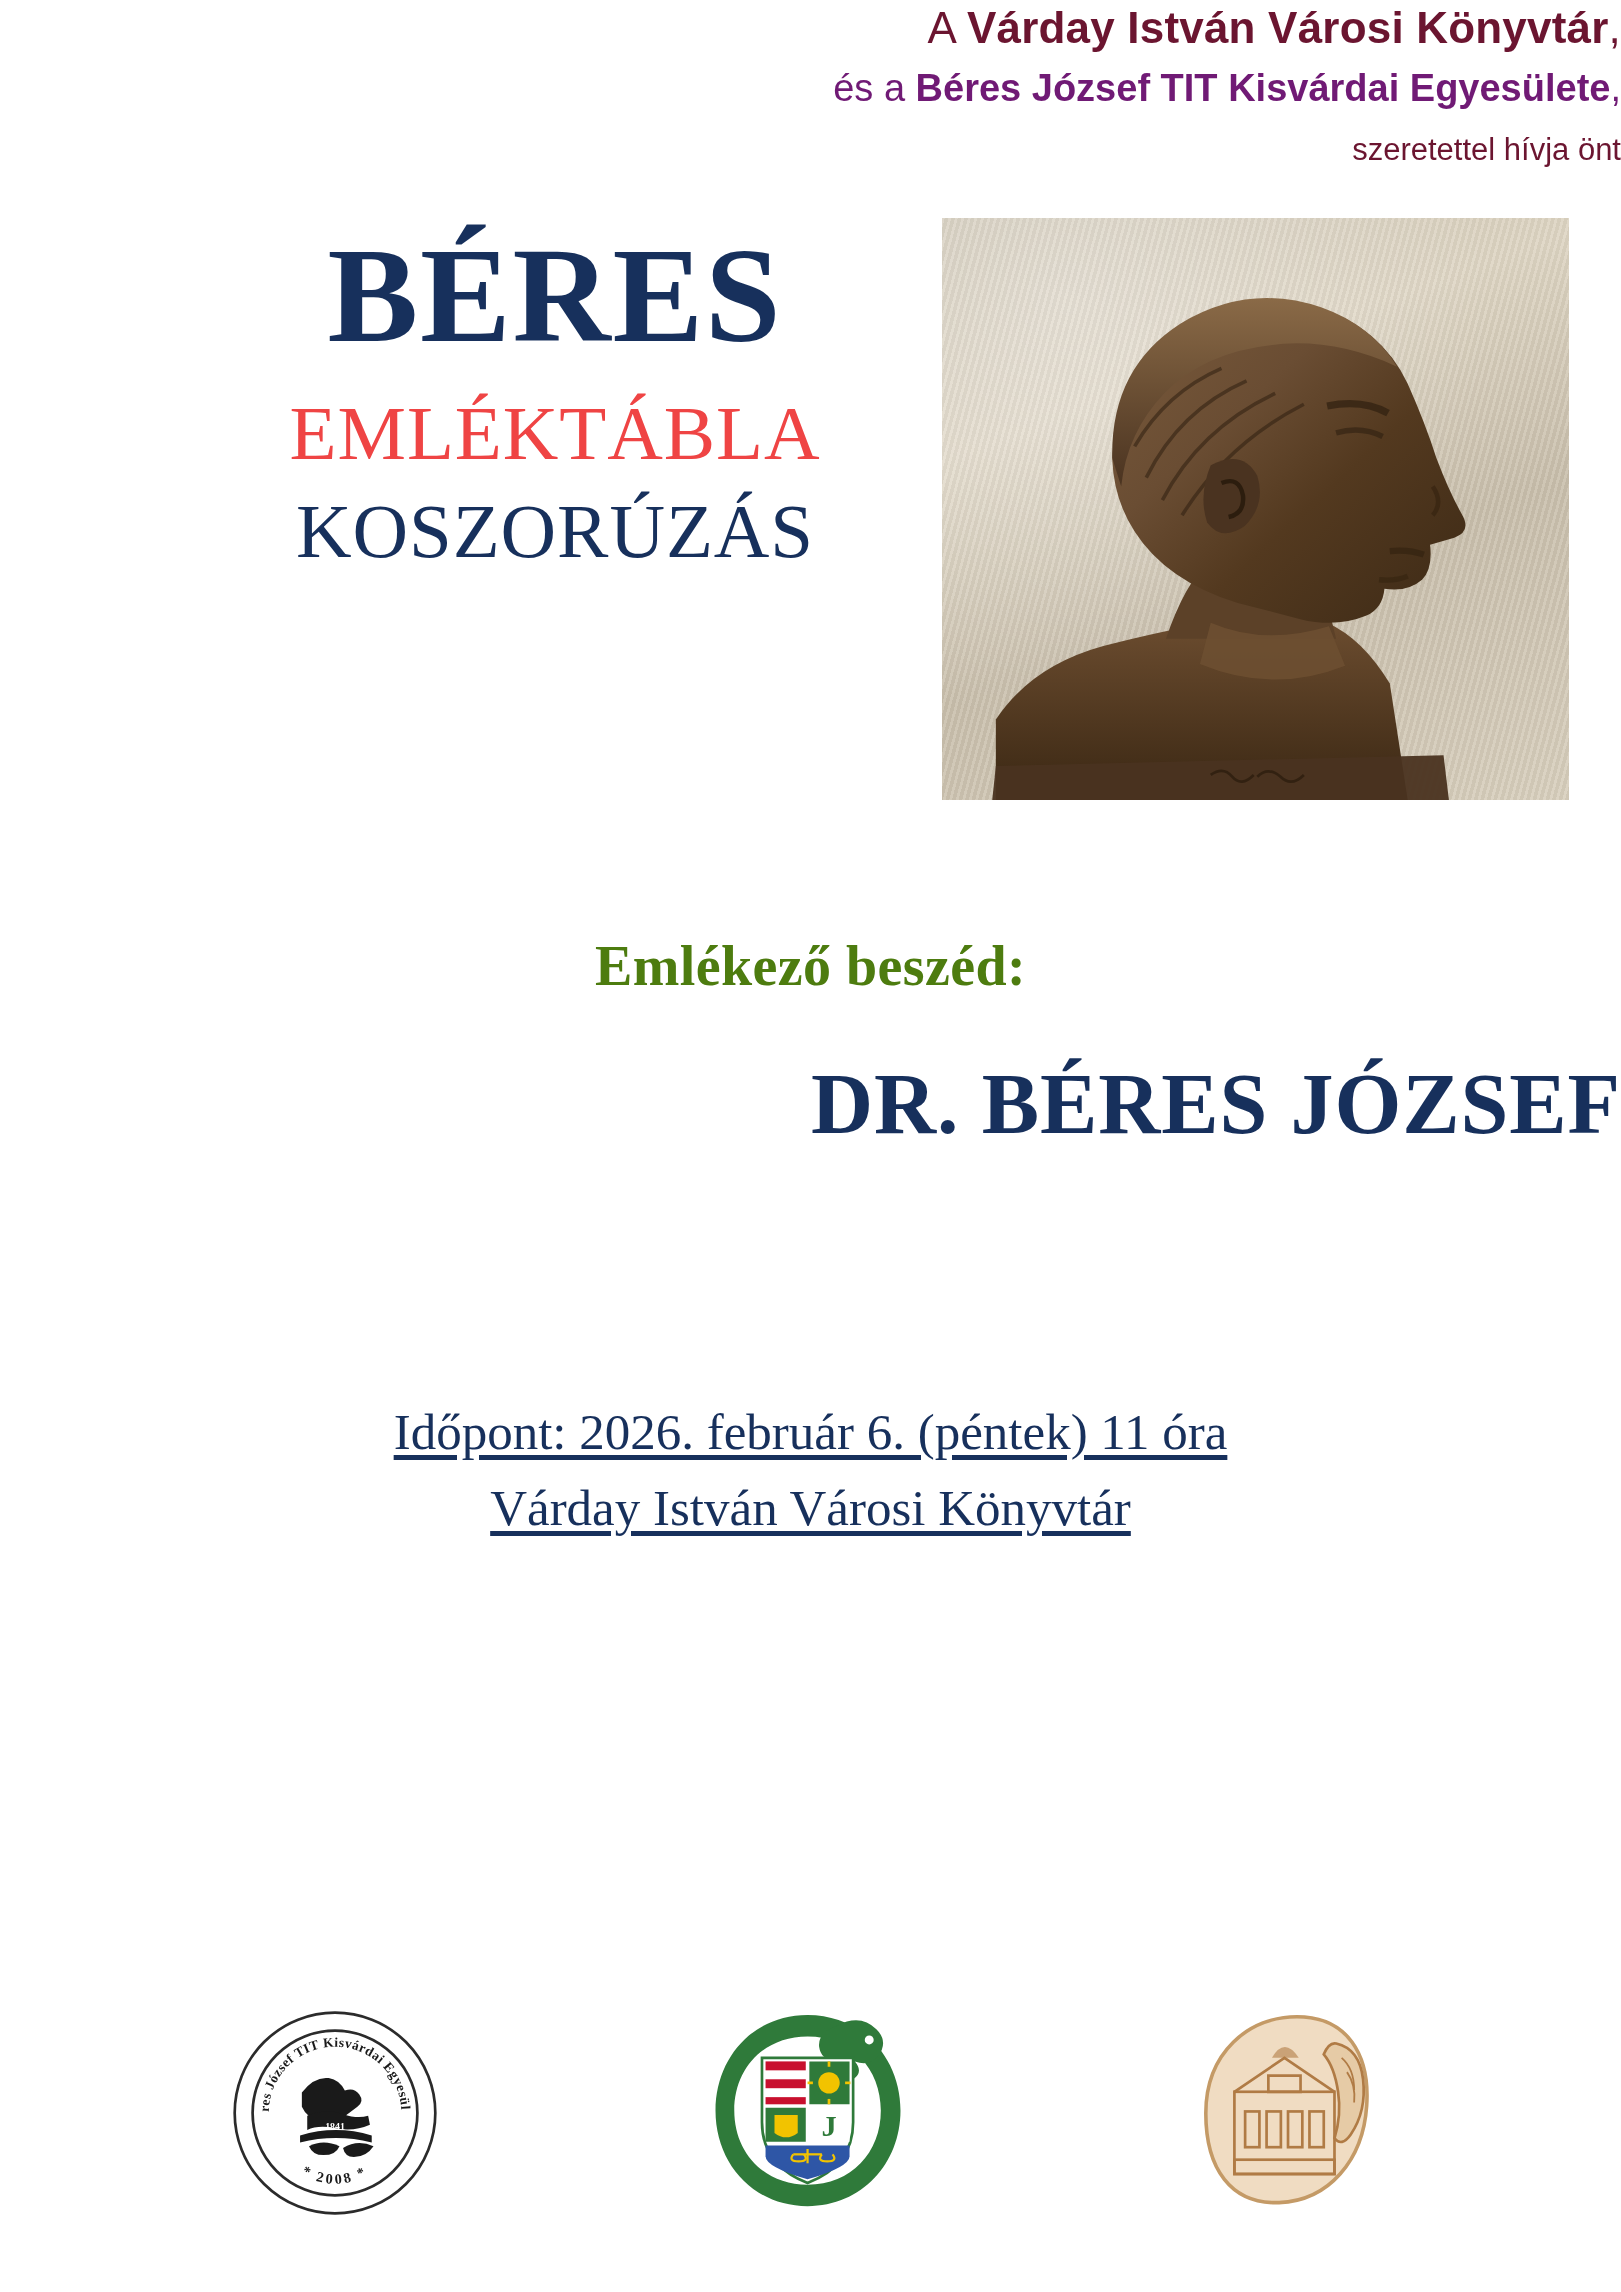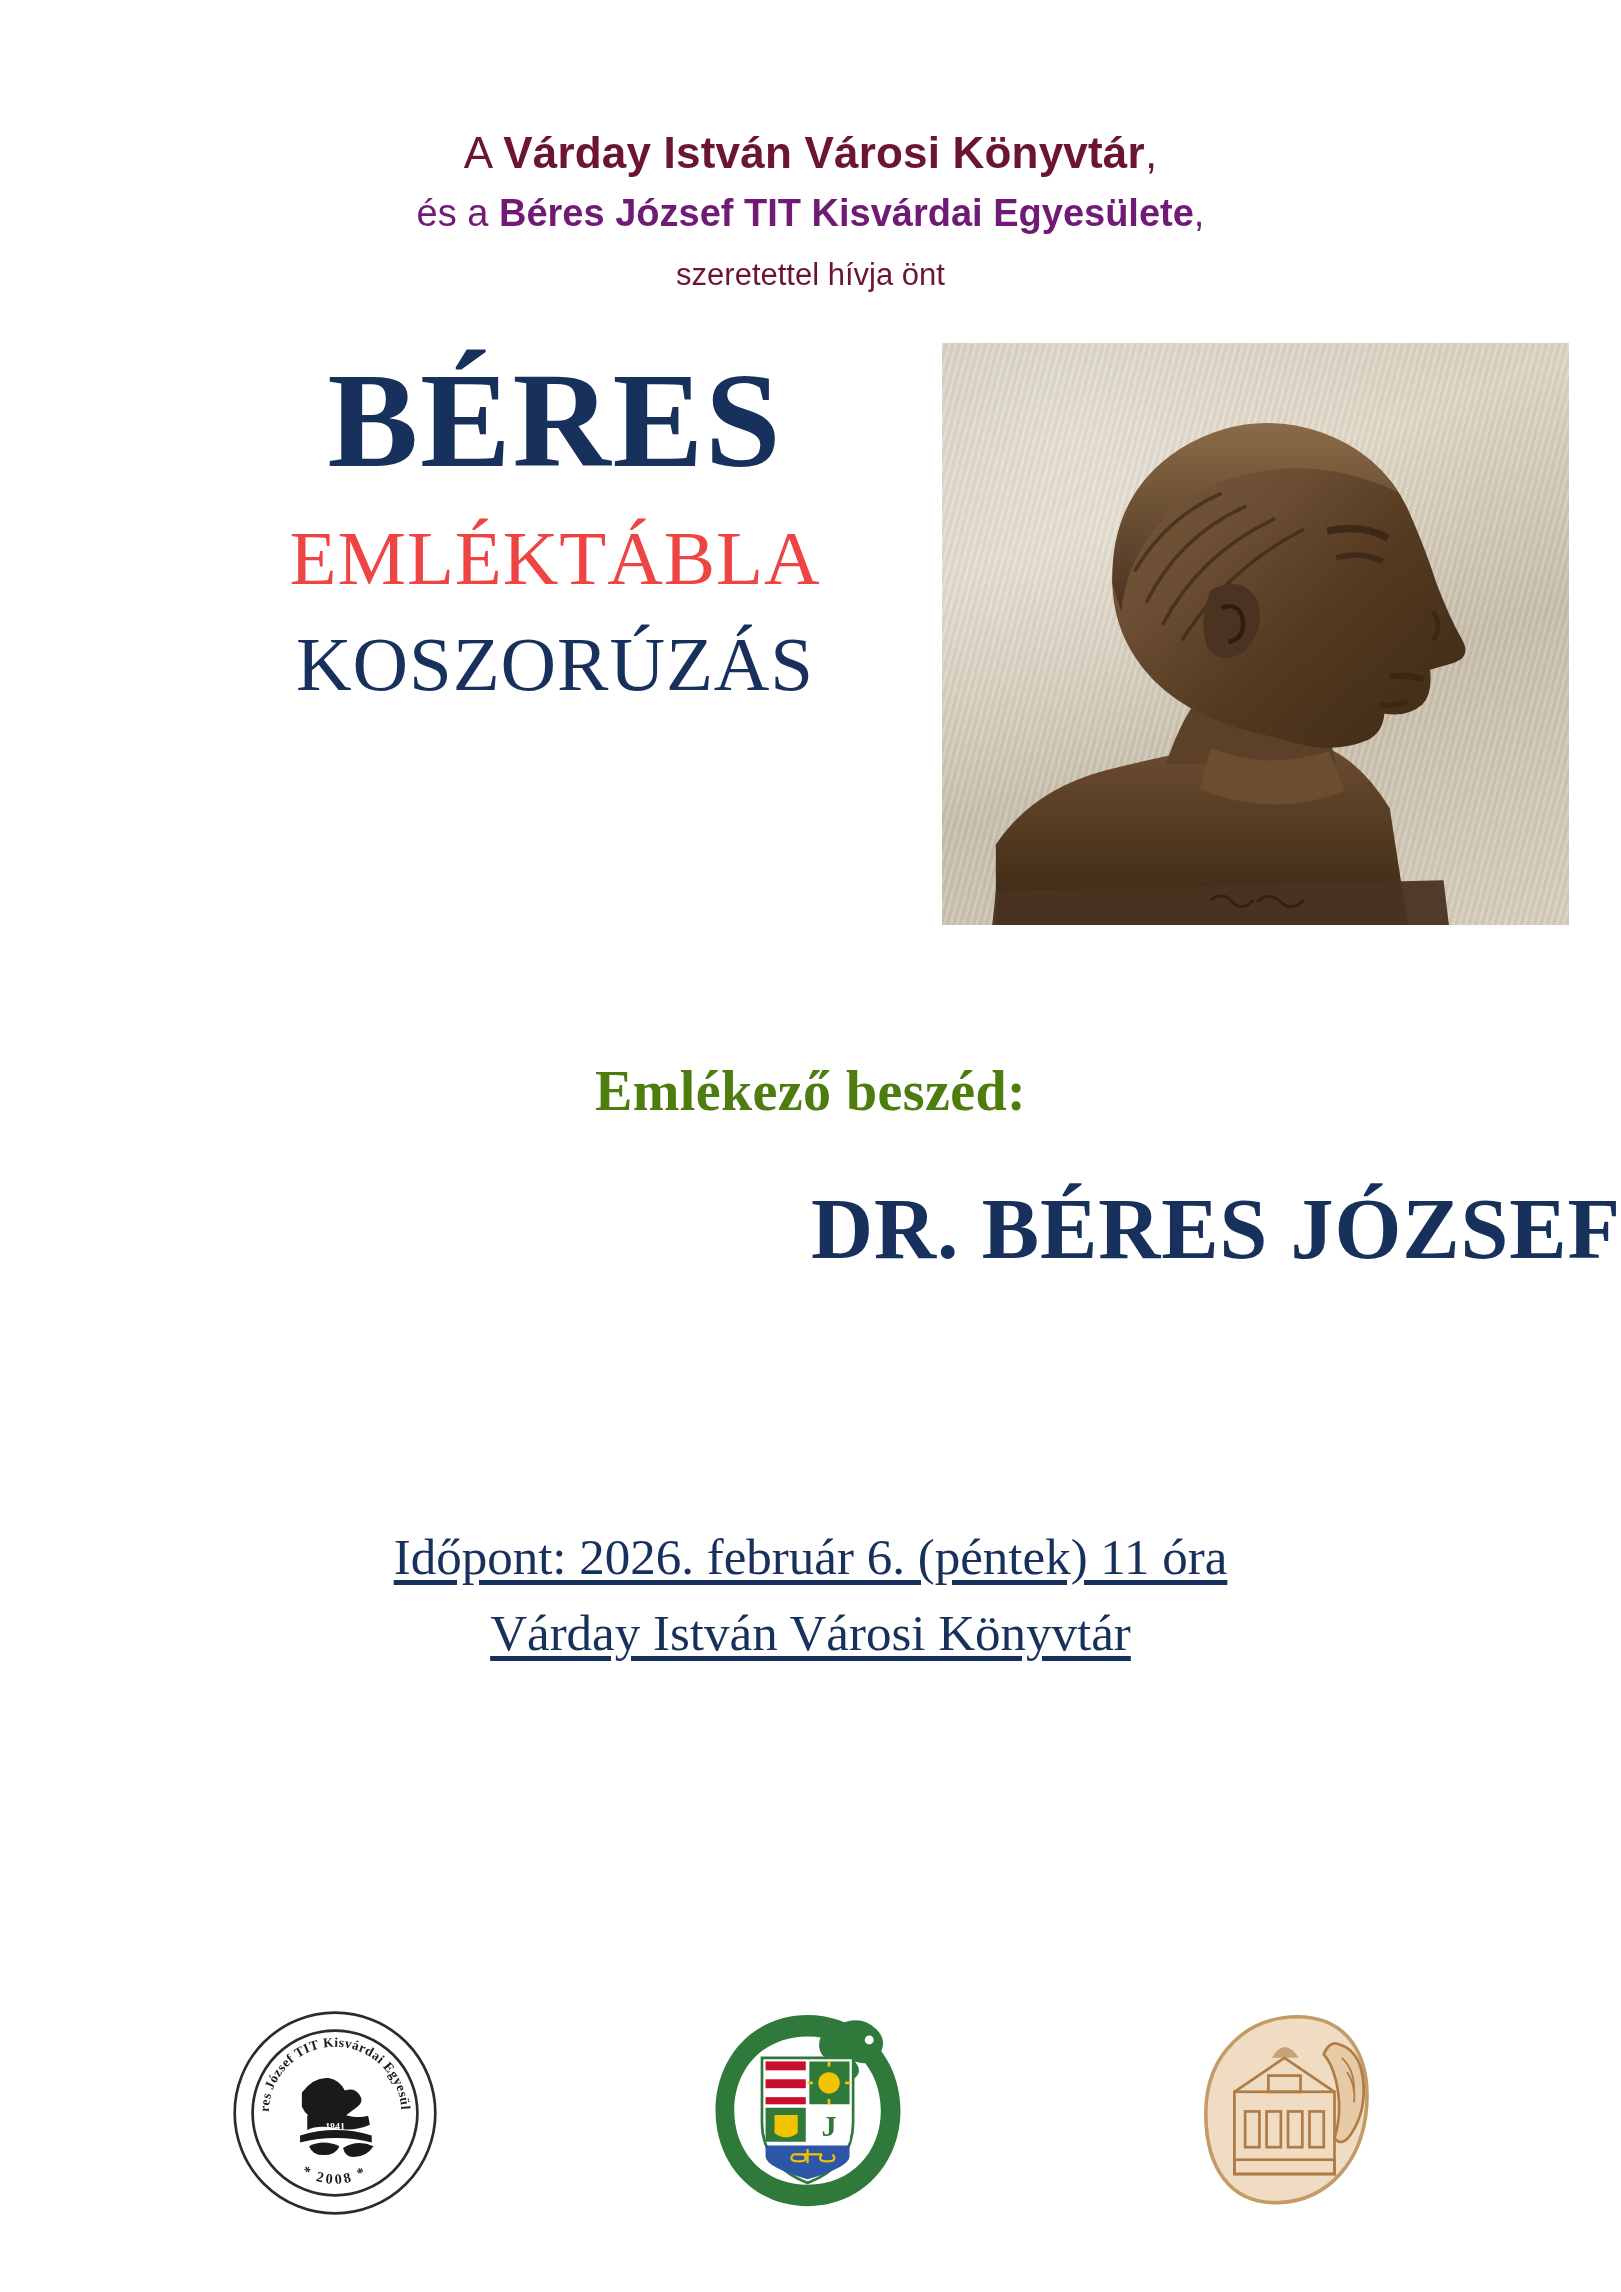--- a/index.html
+++ b/index.html
@@ -19,22 +19,21 @@
   .poster {
     width: 1621px;
     height: 2293px;
     position: relative;
     box-sizing: border-box;
     padding: 0;
   }
 
   
   .header {
-    text-align: center;
-    padding-top: 125px;
+    text-align: right;
   }
   .header-line1 {
     font-family: "Liberation Sans", sans-serif;
     font-size: 44px;
     color: #6b1530;
     line-height: 1.28;
     letter-spacing: 0.2px;
   }
   .header-line1 .bold {
     font-weight: bold;
@@ -83,21 +82,21 @@
     letter-spacing: 0.9px;
     color: #ef4444;
     margin-top: 30px;
     line-height: 1.05;
   }
   .title-sub2 {
     font-family: "Liberation Serif", serif;
     font-size: 77px;
     letter-spacing: 0.9px;
     color: #17305c;
-    margin-top: 25px;
+    margin-top: 17px;
     line-height: 1.05;
   }
 
   
   .portrait-wrap {
     margin-left: 19.7px;
     width: 627px;
     height: 582px;
     position: relative;
   }

